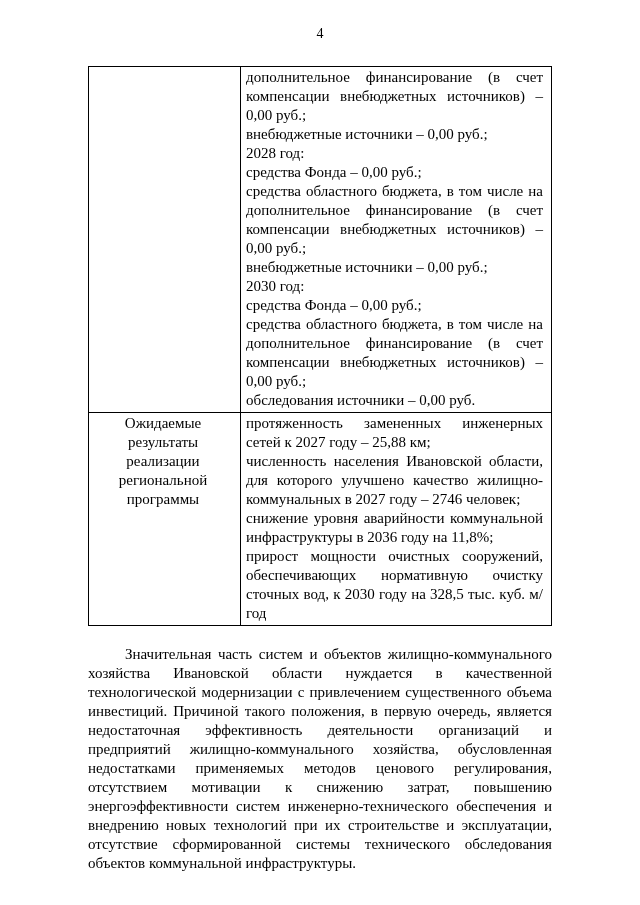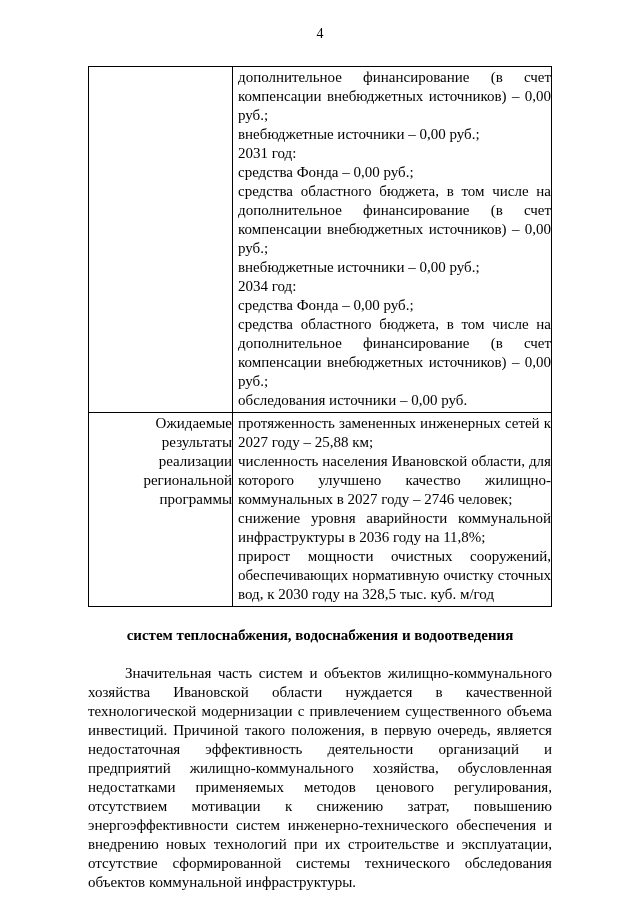--- a/index.html
+++ b/index.html
@@ -33,25 +33,25 @@
   table.content-table {
     width: 464px;
     border-collapse: collapse;
     table-layout: fixed;
     font-size: 15px;
     line-height: 19px;
   }
   table.content-table td {
     border: 1px solid #000000;
     vertical-align: top;
-    padding: 1px 0 2px 5px;
+    padding: 1px 8px 2px 5px;
   }
   td.cell-left {
     width: 138px;
-    text-align: right;
+    text-align: center;
     margin-top: 44px;
   }
   td.cell-right {
     text-align: justify;
   }
   .cell-line {
     text-align: justify;
   }
   .section-heading {
     margin: 19px 0 0 0;
@@ -80,44 +80,43 @@
 
   <div class="content">
 
     <table class="content-table">
       <tbody>
         <tr>
           <td class="cell-left"></td>
           <td class="cell-right">
             <div class="cell-line">дополнительное финансирование (в счет компенсации внебюджетных источников) – 0,00 руб.;</div>
             <div class="cell-line">внебюджетные источники – 0,00 руб.;</div>
-            <div class="cell-line">2031 год:</div>
+            <div class="cell-line">2028 год:</div>
             <div class="cell-line">средства Фонда – 0,00 руб.;</div>
             <div class="cell-line">средства областного бюджета, в том числе на дополнительное финансирование (в счет компенсации внебюджетных источников) – 0,00 руб.;</div>
             <div class="cell-line">внебюджетные источники – 0,00 руб.;</div>
-            <div class="cell-line">2034 год:</div>
+            <div class="cell-line">2030 год:</div>
             <div class="cell-line">средства Фонда – 0,00 руб.;</div>
             <div class="cell-line">средства областного бюджета, в том числе на дополнительное финансирование (в счет компенсации внебюджетных источников) – 0,00 руб.;</div>
             <div class="cell-line">обследования источники – 0,00 руб.</div>
           </td>
         </tr>
         <tr>
           <td class="cell-left">Ожидаемые результаты реализации региональной программы</td>
           <td class="cell-right">
             <div class="cell-line">протяженность замененных  инженерных сетей к 2027 году – 25,88 км;</div>
             <div class="cell-line">численность населения Ивановской области, для которого улучшено качество жилищно-коммунальных в 2027 году – 2746 человек;</div>
             <div class="cell-line">снижение уровня аварийности коммунальной инфраструктуры в 2036 году на 11,8%;</div>
             <div class="cell-line">прирост мощности очистных сооружений, обеспечивающих нормативную очистку сточных вод, к 2030 году на 328,5 тыс. куб. м/год</div>
           </td>
         </tr>
       </tbody>
     </table>
 
     <div class="section-heading">
-      <div>систем теплоснабжения, водоснабжения и водоотведения</div>
     </div>
 
     <div class="body-text">
       <p class="body-para">Значительная часть систем и объектов жилищно-коммунального хозяйства Ивановской области нуждается в качественной технологической модернизации с привлечением существенного объема инвестиций. Причиной такого положения, в первую очередь, является недостаточная эффективность деятельности организаций и предприятий жилищно-коммунального хозяйства, обусловленная недостатками применяемых методов ценового регулирования, отсутствием мотивации к снижению затрат, повышению энергоэффективности систем инженерно-технического обеспечения и внедрению новых технологий при их строительстве и эксплуатации, отсутствие сформированной системы технического обследования объектов коммунальной инфраструктуры.</p>
 
     </div>
 
   </div>
 </div>
 

